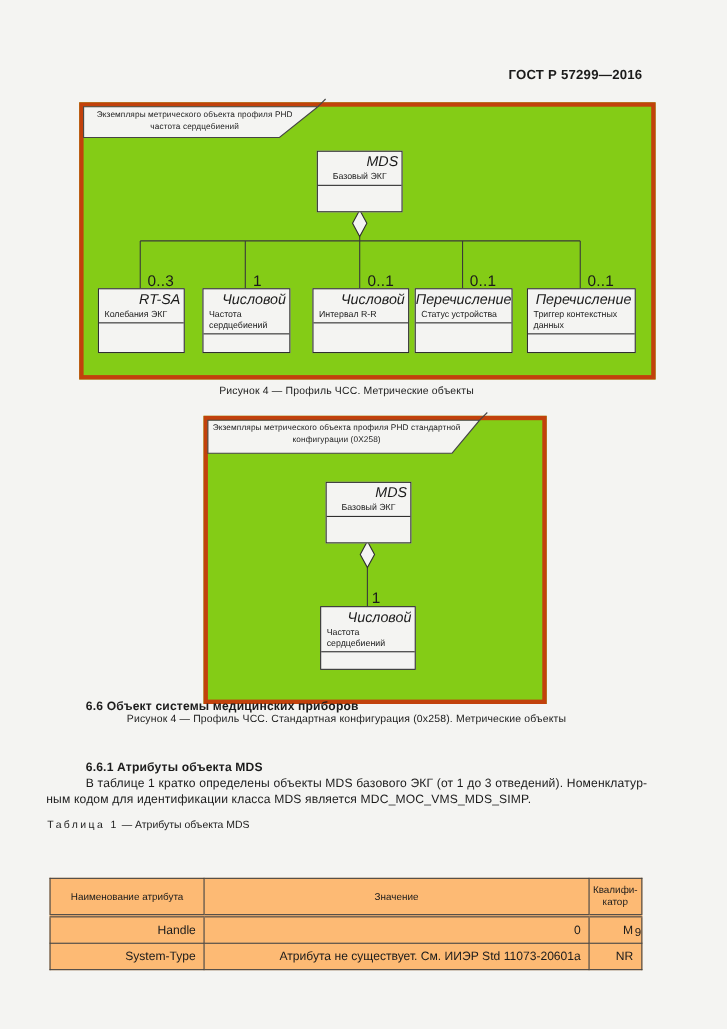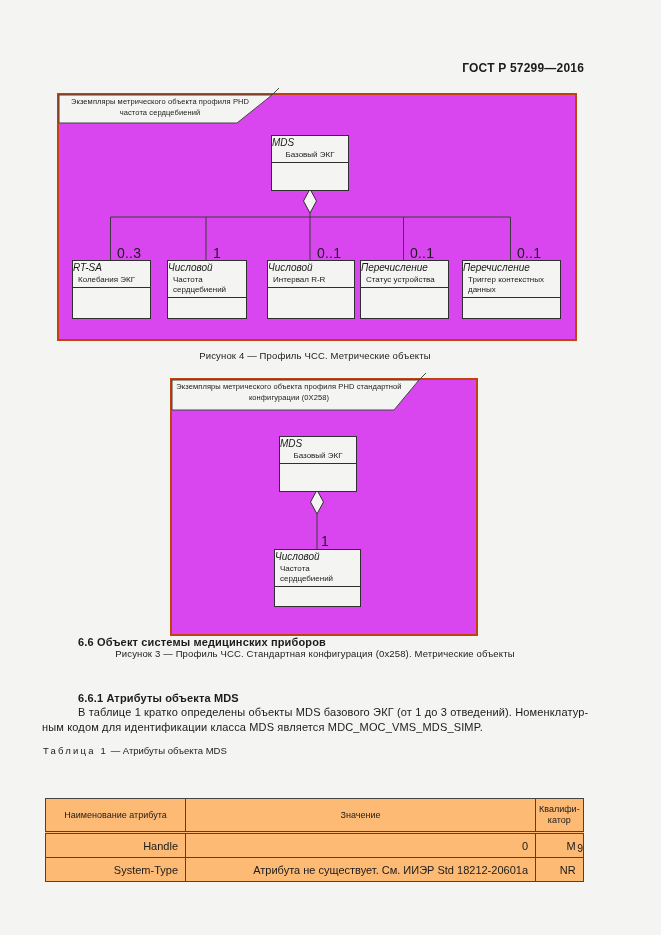--- a/index.html
+++ b/index.html
@@ -2,28 +2,28 @@
 <html><head>
 <meta charset="utf-8">
 <style>
   html,body{margin:0;padding:0;}
   body{background:#f4f4f2;font-family:"Liberation Sans",sans-serif;color:#1b1b1b;}
   .page{position:relative;width:661px;height:935px;background:#f4f4f2;overflow:hidden;}
 
   .doc-header{position:absolute;top:61px;right:77px;font-size:12px;font-weight:bold;letter-spacing:.2px;}
 
   
-  .fig{position:absolute;border:2px solid #c2410c;background:#d946ef;}
+  .fig{position:absolute;border:4px solid #c2410c;background:#84cc16;margin-left:15px;}
   .fig-svg{position:absolute;left:0;top:0;overflow:visible;}
   .tab-text{position:absolute;text-align:center;font-size:7.5px;line-height:1.45;letter-spacing:.1px;}
 
   .ubox{position:absolute;border:1px solid #2f2f2f;background:#f4f4f2;display:flex;flex-direction:column;}
   .ubox .head{border-bottom:1px solid #2f2f2f;padding-bottom:2px;}
   .ubox .body{flex:1;}
-  .u-stereo{display:block;font-style:italic;font-size:10px;padding:1px 3px 0 0;line-height:1.2;}
+  .u-stereo{display:block;text-align:right;font-style:italic;font-size:13px;padding:1px 3px 0 0;line-height:1.2;}
   .u-name{display:block;font-weight:normal;font-size:8px;line-height:1.25;padding:1px 3px 0 5px;}
   .u-name.center{text-align:center;padding-left:2px;padding-right:2px;}
 
   .mult{position:absolute;font-size:14px;font-weight:normal;letter-spacing:.2px;}
 
   .fig-caption{position:absolute;left:57px;width:516px;text-align:center;font-size:9.5px;letter-spacing:.15px;}
 
   
   .h-sec{position:absolute;left:78px;font-size:11px;font-weight:bold;letter-spacing:.15px;}
   .para{position:absolute;left:42px;top:705px;width:568px;font-size:11px;line-height:14.5px;letter-spacing:.15px;}
@@ -145,21 +145,21 @@
 
     <div class="ubox" style="left:102px;top:169px;width:85px;height:56px;">
       <div class="head">
         <span class="u-stereo">Числовой</span>
         <span class="u-name">Частота сердцебиений</span>
       </div>
       <div class="body"></div>
     </div>
   </div>
 
-  <div class="fig-caption" style="top:648px;">Рисунок 3 — Профиль ЧСС. Стандартная конфигурация (0x258). Метрические объекты</div>
+  <div class="fig-caption" style="top:648px;">Рисунок 4 — Профиль ЧСС. Стандартная конфигурация (0x258). Метрические объекты</div>
 
   <div class="h-sec" style="top:636px;">6.6 Объект системы медицинских приборов</div>
   <div class="h-sec" style="top:692px;">6.6.1 Атрибуты объекта MDS</div>
 
   <div class="para">
     <div class="l1">В таблице 1 кратко определены объекты MDS базового ЭКГ (от 1 до 3 отведений). Номенклатур-</div>
     <div class="l2">ным кодом для идентификации класса MDS является MDC_MOC_VMS_MDS_SIMP.</div>
   </div>
 
   <div class="tbl-title">
@@ -181,21 +181,21 @@
       </tr>
     </thead>
     <tbody>
       <tr>
         <td>Handle</td>
         <td>0</td>
         <td class="qual">M</td>
       </tr>
       <tr>
         <td>System-Type</td>
-        <td>Атрибута не существует. См. ИИЭР Std 18212-20601a</td>
+        <td>Атрибута не существует. См. ИИЭР Std 11073-20601a</td>
         <td class="qual">NR</td>
       </tr>
     </tbody>
   </table>
 
   <div class="page-num">9</div>
 
 </div>
 
 </body></html>

